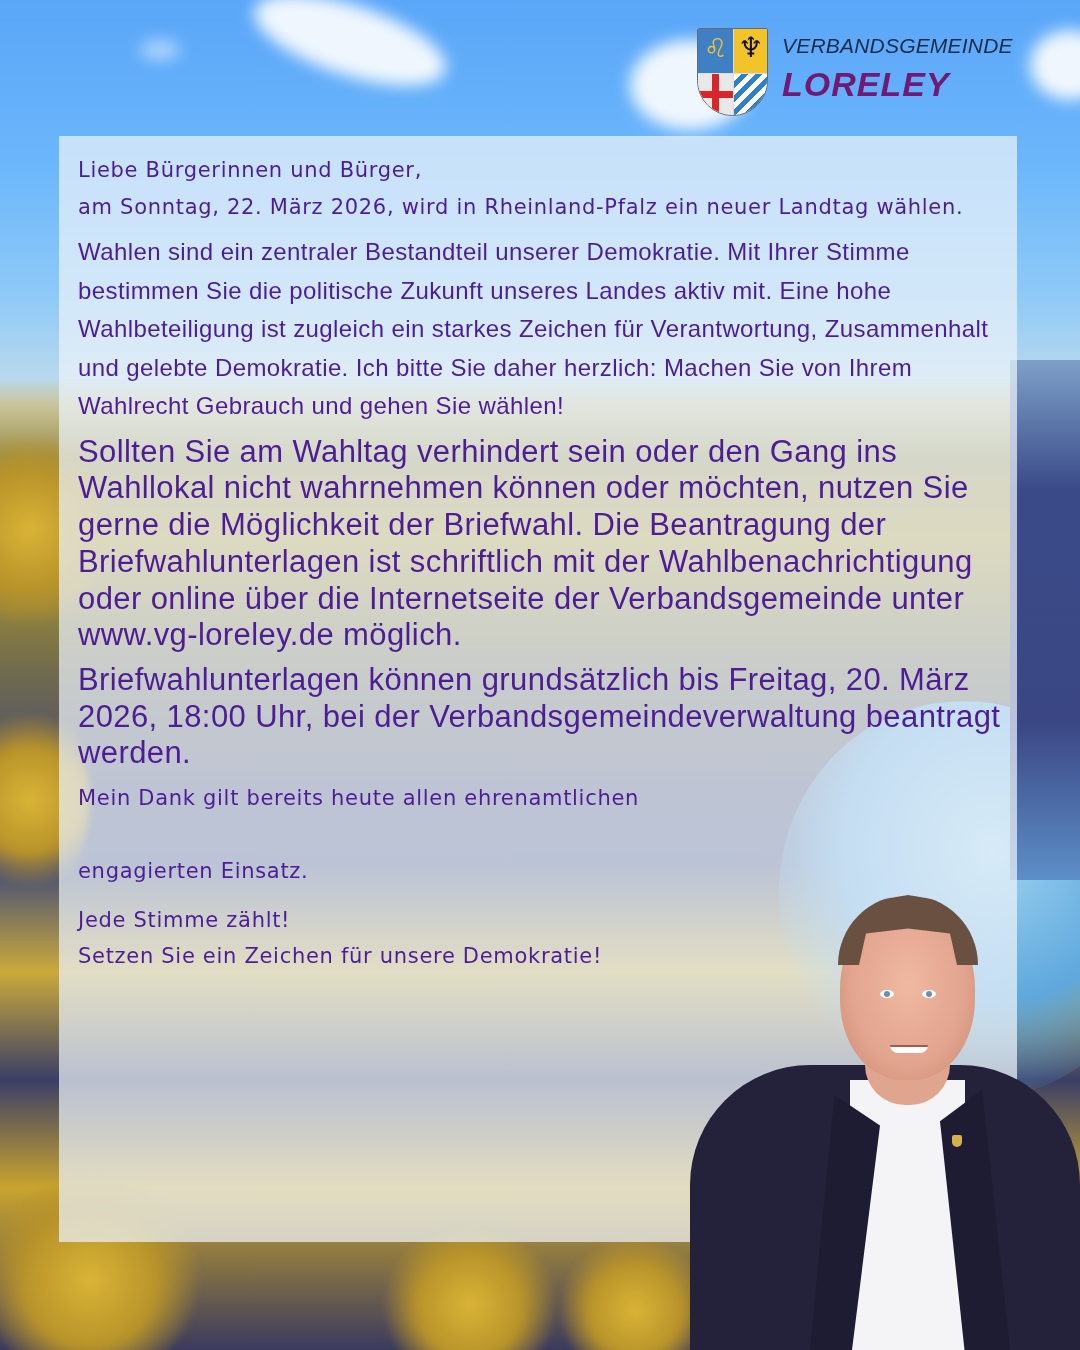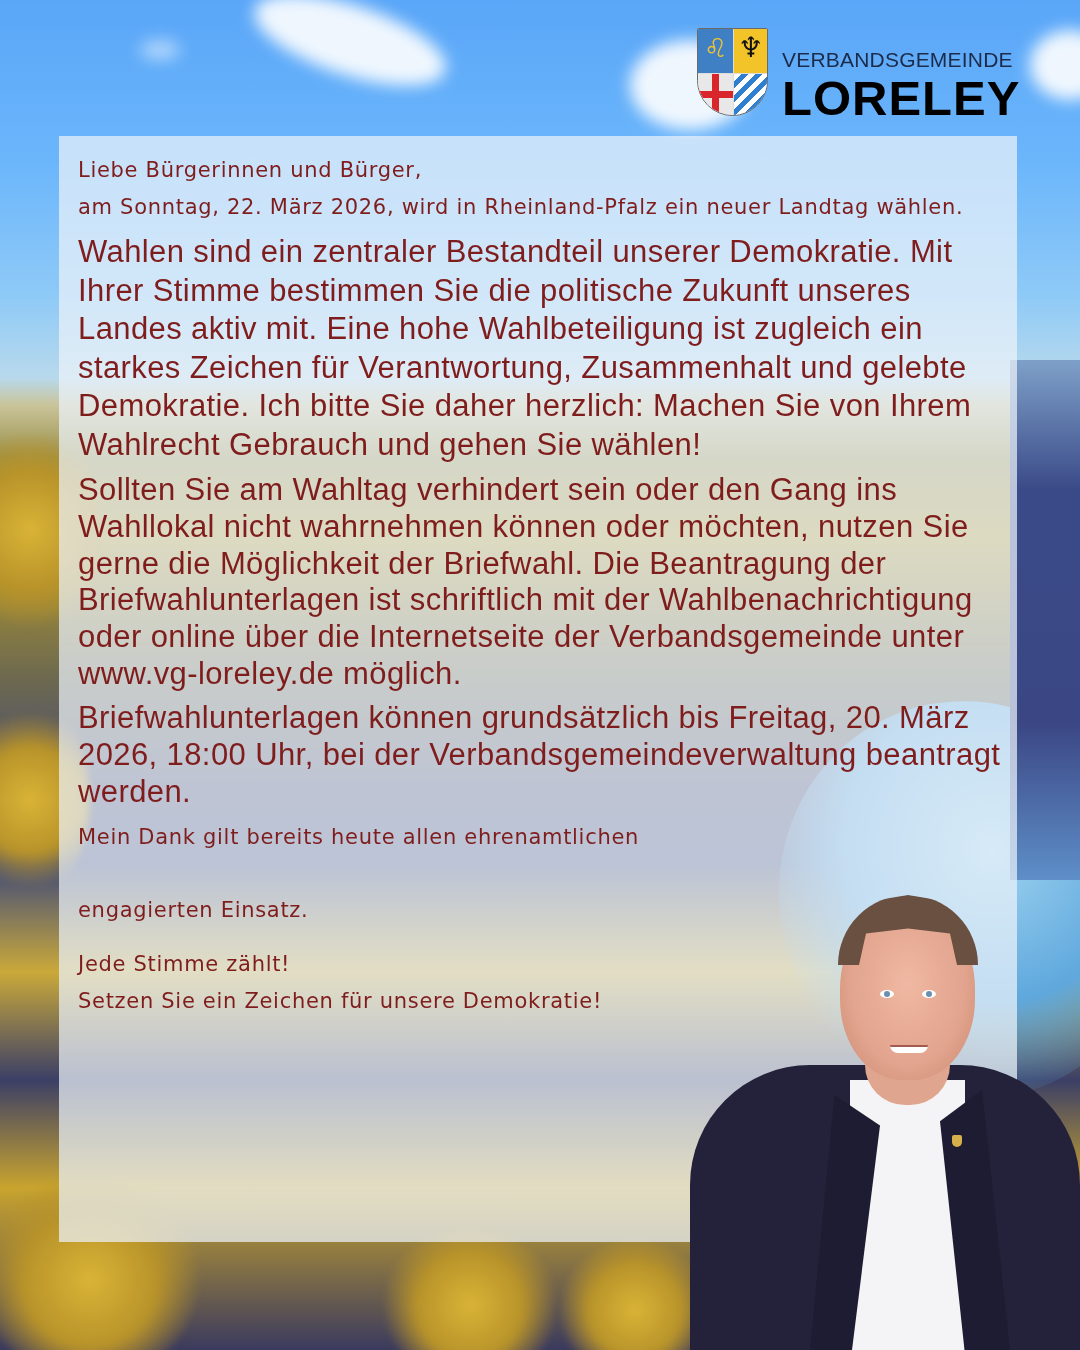--- a/index.html
+++ b/index.html
@@ -46,42 +46,42 @@
     .crest .q { position: absolute; }
     .crest .q1 { left: 0; top: 0; width: 35px; height: 44px; background: #3f7fc4; }
     .crest .q2 { left: 36px; top: 0; width: 35px; height: 44px; background: #f2c42a; }
     .crest .q3 { left: 0; top: 45px; width: 35px; height: 43px; background: #e8e8e8; }
     .crest .q4 { left: 36px; top: 45px; width: 35px; height: 43px;
       background: repeating-linear-gradient(135deg, #ffffff 0 5px, #2f7fd0 5px 10px); }
     .crest .cross-v { position: absolute; left: 14px; top: 45px; width: 7px; height: 43px; background: #d8262a; }
     .crest .cross-h { position: absolute; left: 0; top: 62px; width: 35px; height: 7px; background: #d8262a; }
     .crest .lion { position: absolute; left: 6px; top: 6px; font-size: 26px; line-height: 1; color: #f1c231; }
     .crest .eagle { position: absolute; left: 40px; top: 5px; font-size: 28px; line-height: 1; color: #111; }
-    .logo-text { margin-left: 14px; margin-top: 20px; }
+    .logo-text { margin-left: 14px; margin-top: 6px; font-style: italic; }
     .logo-line1 {
       font-family: "Liberation Sans", sans-serif; font-size: 21px; color: #1c2b4a;
       letter-spacing: 0.2px; line-height: 24px;
     }
     .logo-line2 {
-      font-family: "Liberation Sans", sans-serif; font-weight: bold; font-size: 49px;
-      color: #000000; line-height: 48px; letter-spacing: 1px; margin-top: 2px;
+      font-family: "Liberation Sans", sans-serif; font-weight: bold; font-size: 34px;
+      color: #701a75; line-height: 48px; letter-spacing: 1px; margin-top: 2px;
     }
     
     .panel {
       position: absolute; left: 59px; top: 136px; width: 958px; height: 1106px;
       background: rgba(235, 242, 250, 0.72);
     }
     .letter {
       position: absolute; left: 78px; top: 152px; width: 930px;
-      color: #7f1d1d; font-family: "DejaVu Sans", sans-serif;
+      color: #4c1d95; font-family: "DejaVu Sans", sans-serif;
       font-size: 21px; line-height: 37px; letter-spacing: 0.7px;
     }
     .letter p { margin-bottom: 10px; }
     .letter b { font-weight: normal; }
-    .letter .narrow { font-family: "Liberation Sans", sans-serif; font-size: 31px; letter-spacing: 0.4px; line-height: 38.5px; }
+    .letter .narrow { font-family: "Liberation Sans", sans-serif; font-size: 24px; letter-spacing: 0.4px; line-height: 38.5px; }
     .letter .narrow2 { font-family: "Liberation Sans", sans-serif; font-size: 31px; letter-spacing: 0.4px; line-height: 36.7px; }
     .letter .tight { line-height: 36.6px; }
     
     .portrait {
       position: absolute; left: 690px; top: 895px; width: 390px; height: 455px;
     }
     .portrait .jacket {
       position: absolute; left: 0; top: 170px; width: 390px; height: 285px;
       background: #23223a;
       border-radius: 120px 120px 0 0;
@@ -167,21 +167,21 @@
 
   <p class="narrow2" style="margin-bottom:8px;">
     <span>Sollten Sie am Wahltag verhindert sein oder den Gang ins Wahllokal nicht wahrnehmen können oder möchten, nutzen Sie gerne die </span><b>Möglichkeit der Briefwahl</b><span>. Die Beantragung der Briefwahlunterlagen ist schriftlich mit der Wahlbenachrichtigung oder </span><b>online über die Internetseite der Verbandsgemeinde</b><span> unter </span><span>www.vg-loreley.de</span><span> möglich.</span>
   </p>
 
   <p class="narrow2" style="margin-bottom:8px;">
     <span>Briefwahlunterlagen können grundsätzlich </span><b>bis Freitag, 20. März 2026, 18:00 Uhr</b><span>, bei der Verbandsgemeindeverwaltung beantragt werden.</span>
   </p>
 
 
-  <p class="tight" style="margin-bottom:18px;">
+  <p class="tight" style="margin-bottom:12px;">
     <span>Mein Dank gilt bereits heute allen ehrenamtlichen</span><br>
     <br>
     <span>engagierten Einsatz.</span>
   </p>
 
   <p class="tight" style="">
     <b>Jede Stimme zählt!</b><br>
     <b>Setzen Sie ein Zeichen für unsere Demokratie</b><span>!</span>
   </p>
 

